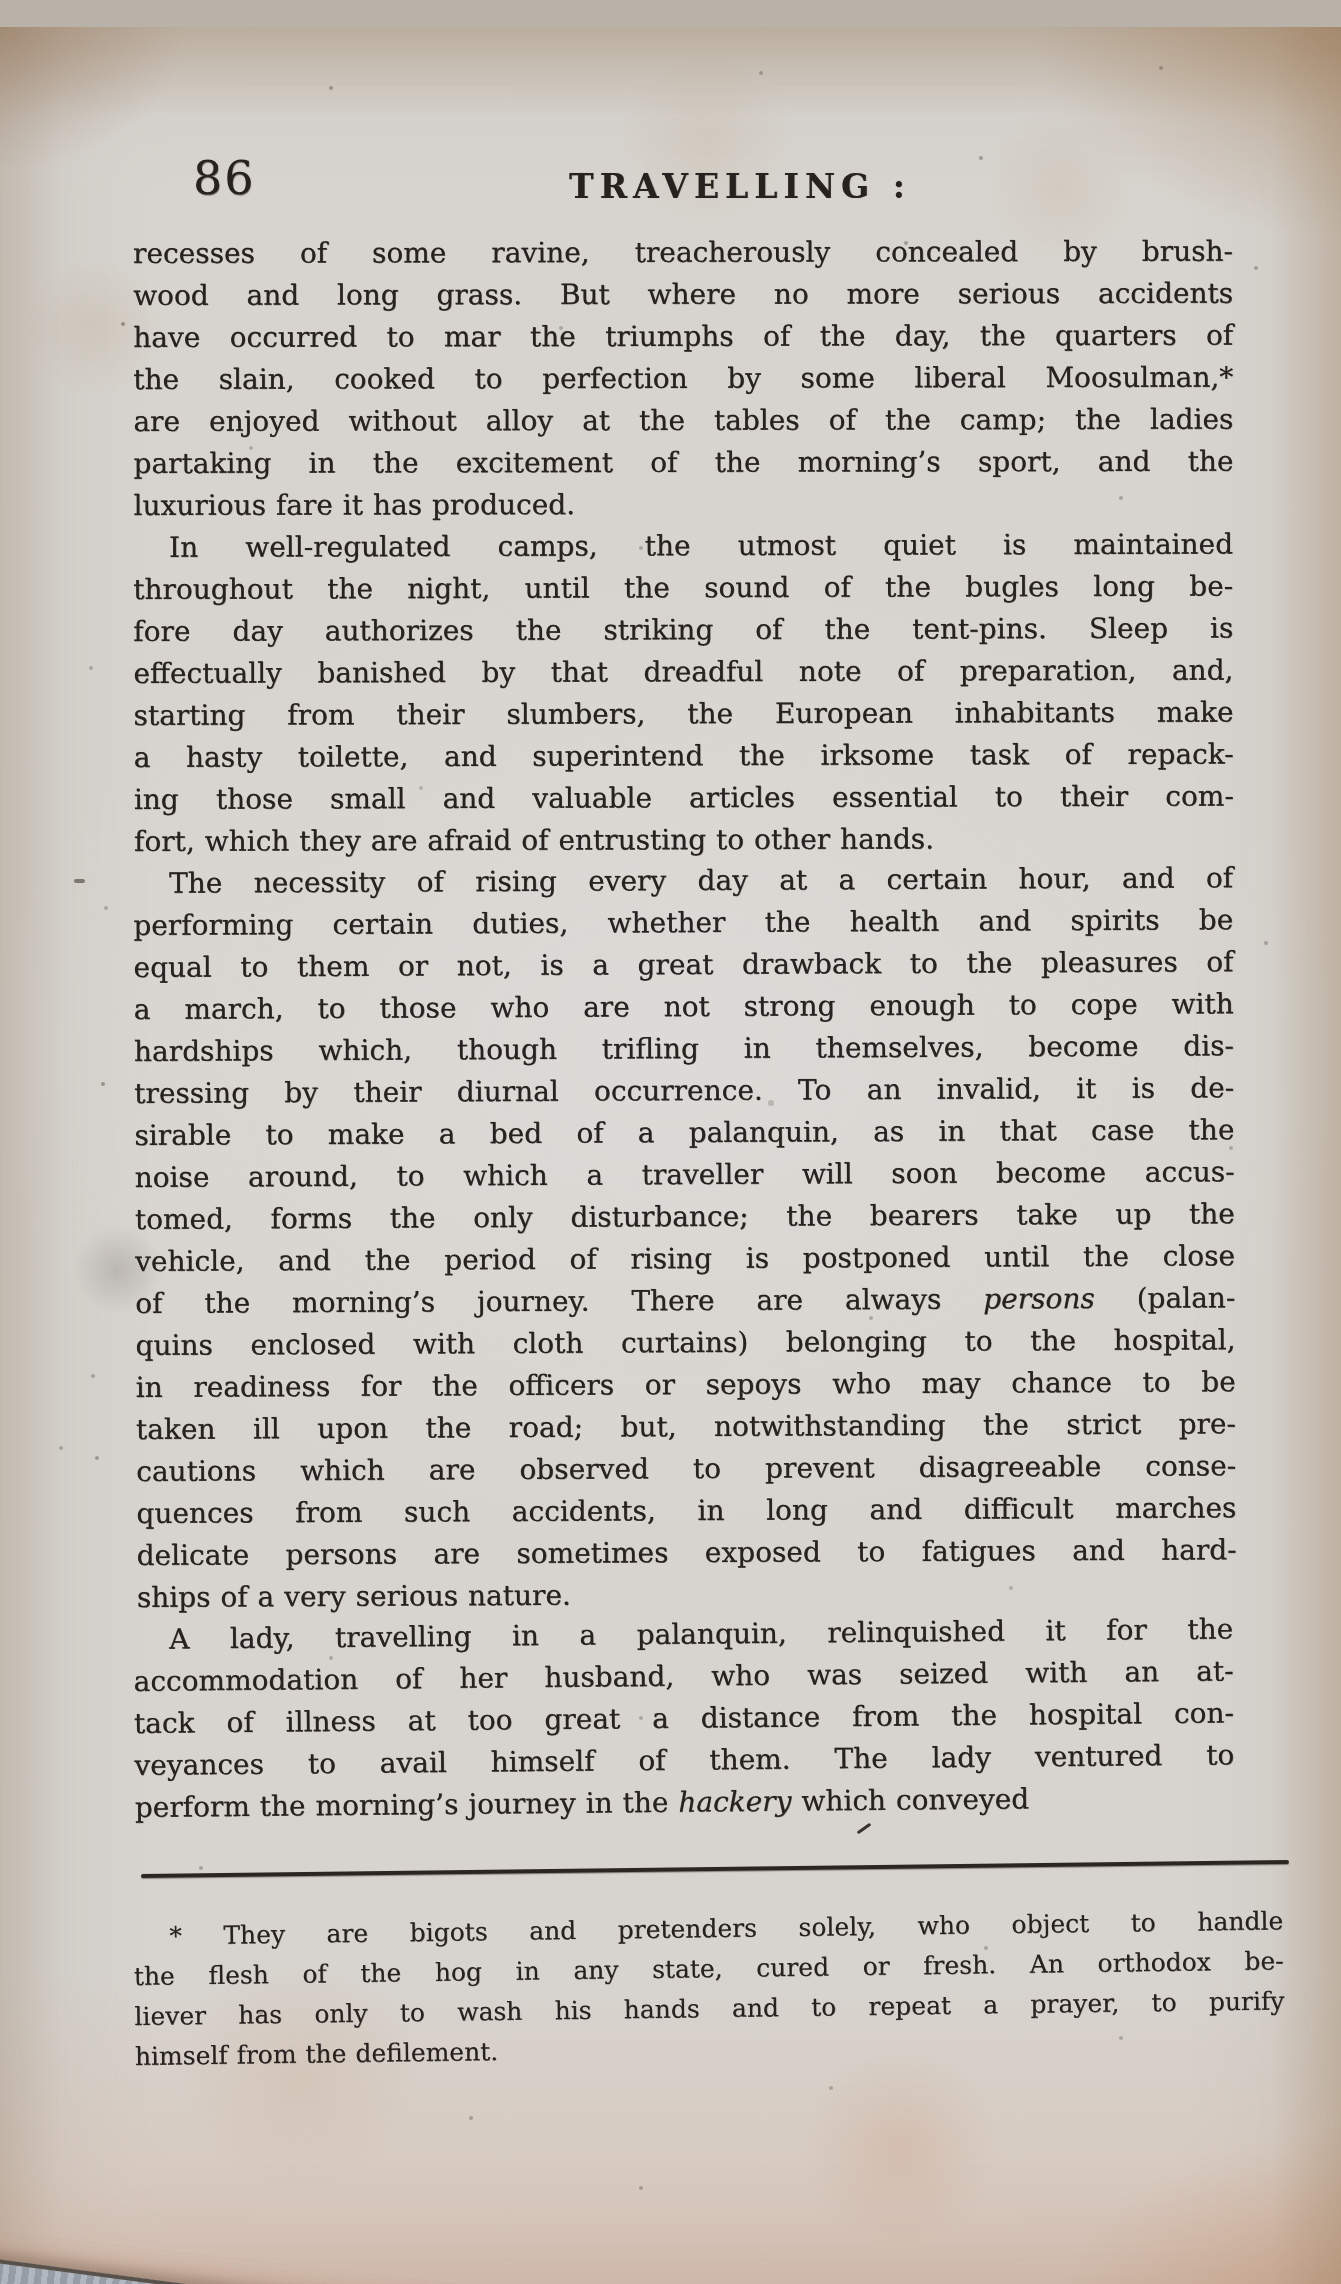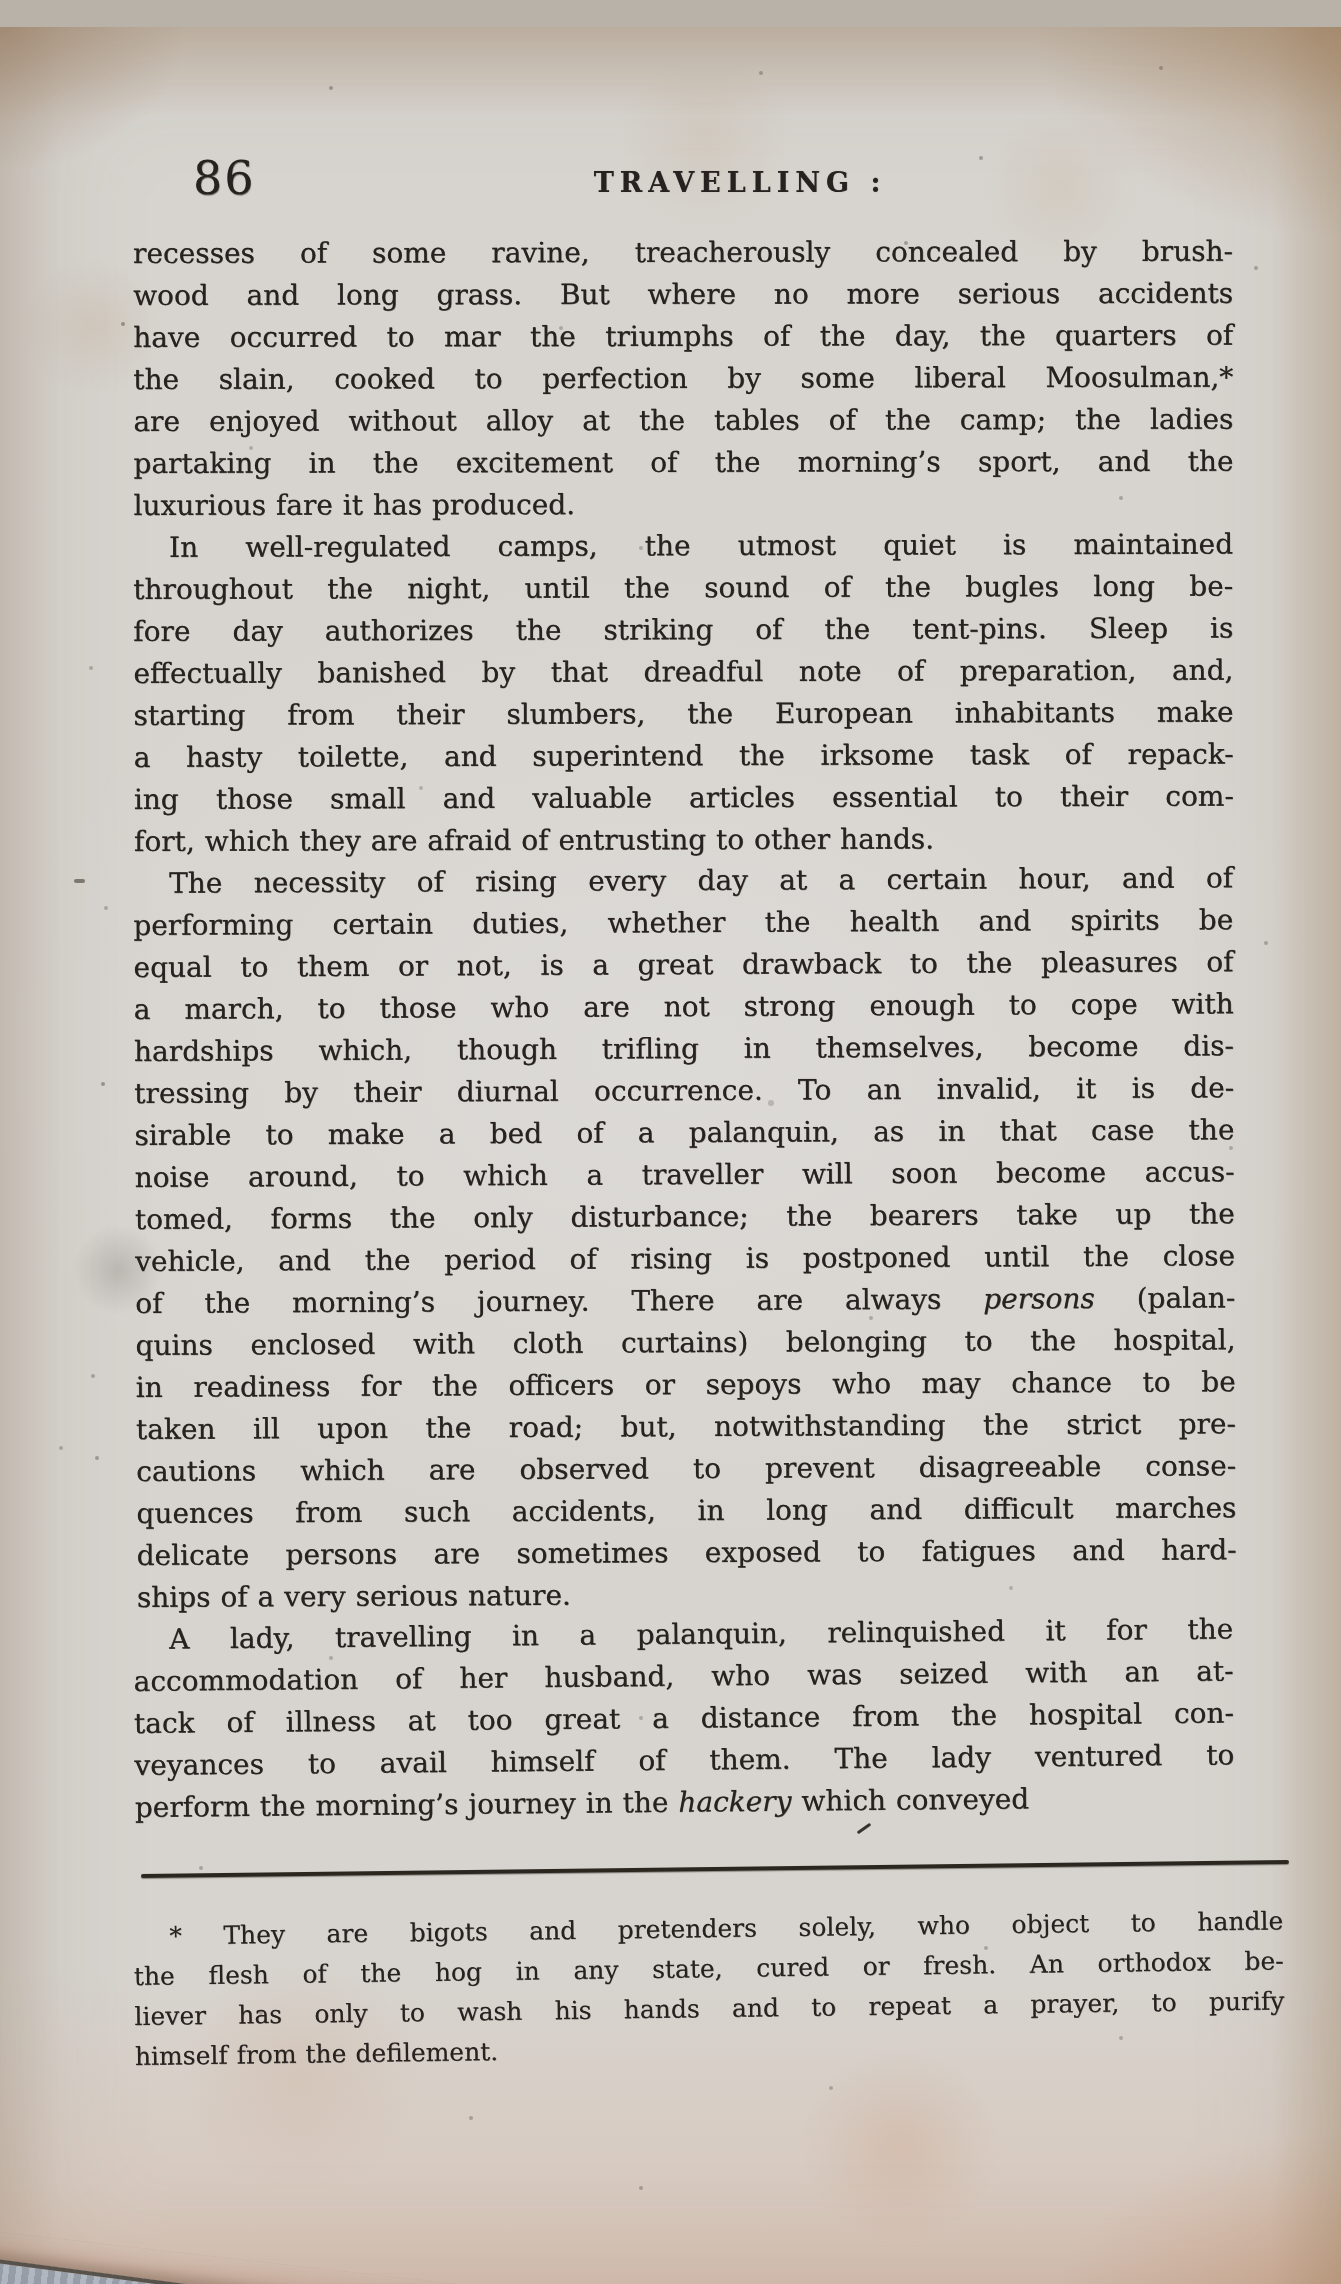--- a/index.html
+++ b/index.html
@@ -33,21 +33,21 @@
     position:absolute; left:133px; top:0; width:1100px; height:2284px;
     filter: blur(0.25px);
   }
   .page-number{
     position:absolute; left:60px; top:128px;
     font-size:46px; line-height:1; letter-spacing:2px;
     text-shadow:0.5px 0.5px 0.8px rgba(35,30,25,0.55);
   }
   .running-header{
     position:absolute; left:607px; top:140px; transform:translateX(-50%);
-    font-size:27px; font-weight:bold; letter-spacing:6px;
+    font-size:33px; font-weight:bold; letter-spacing:6px;
     text-shadow:0.4px 0.4px 0.7px rgba(35,30,25,0.5);
     white-space:nowrap;
   }
   .para{
     position:absolute; left:0; width:1100px;
     font-size:28px; word-spacing:1px;
     text-shadow:0.4px 0.4px 0.6px rgba(35,30,25,0.55), -0.2px -0.2px 0.4px rgba(35,30,25,0.25);
     transform-origin:left top;
   }
   .para .line{ line-height:42px; height:42px; text-align:justify; text-align-last:justify; white-space:normal; }

